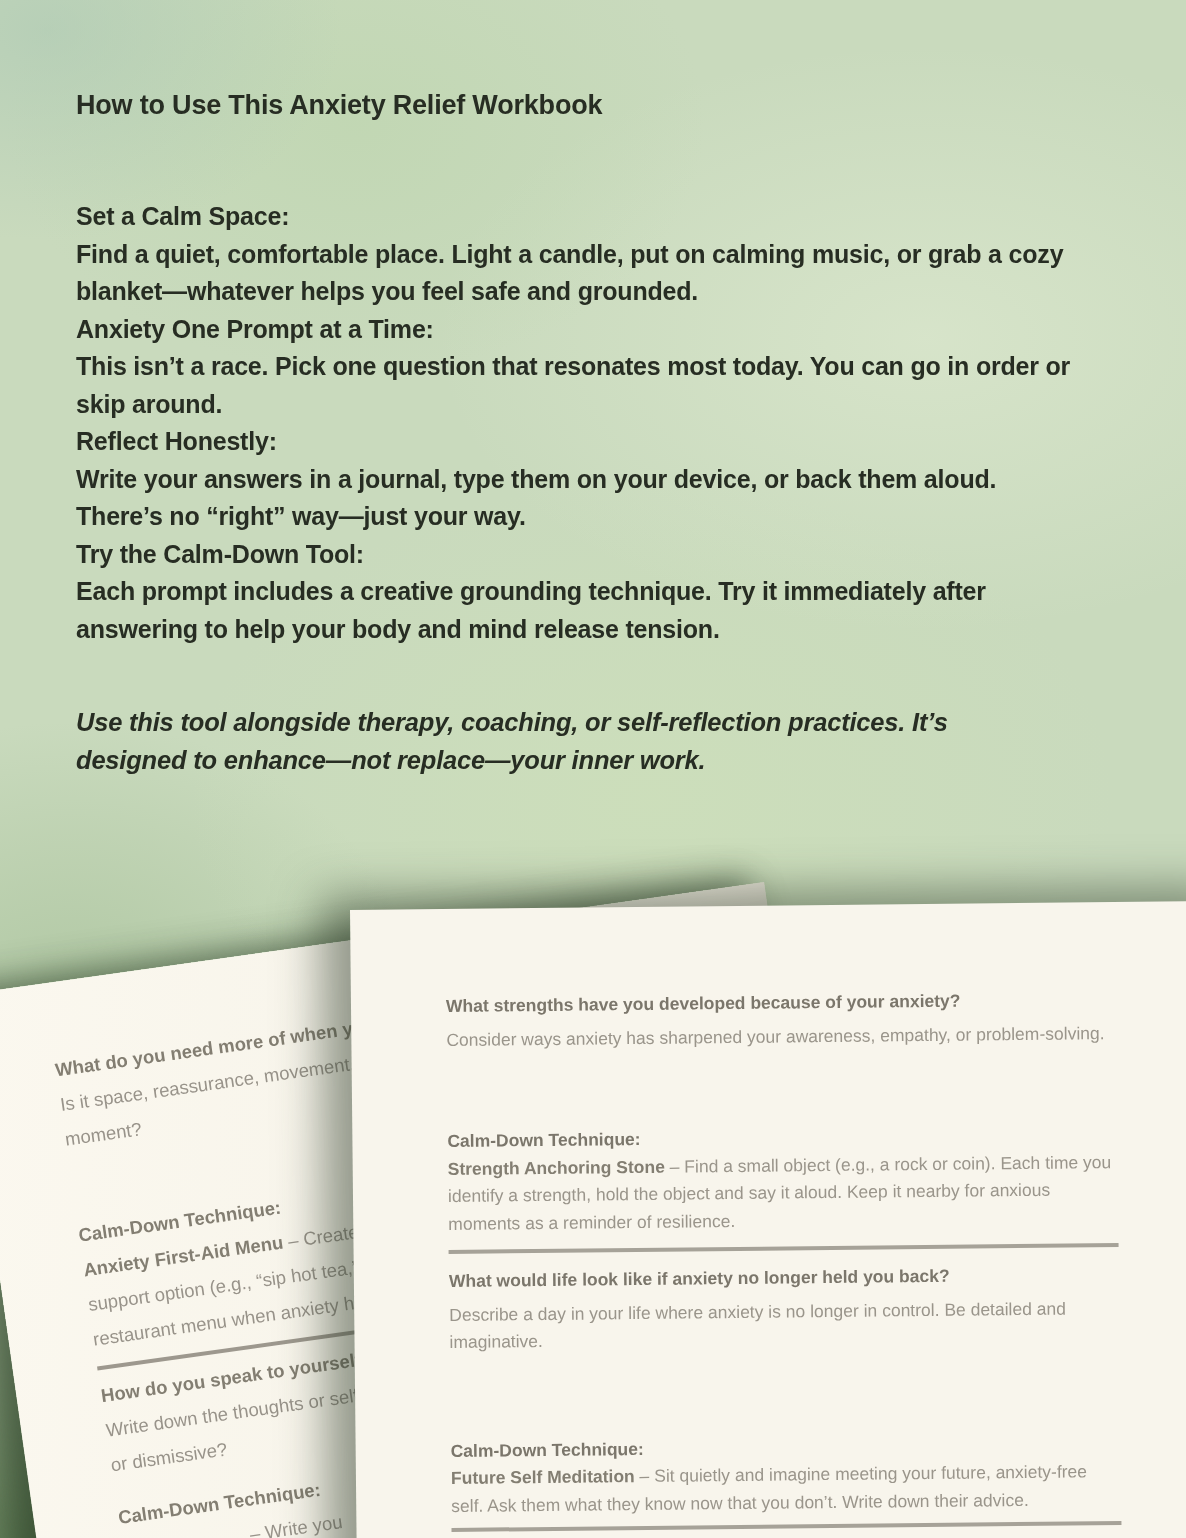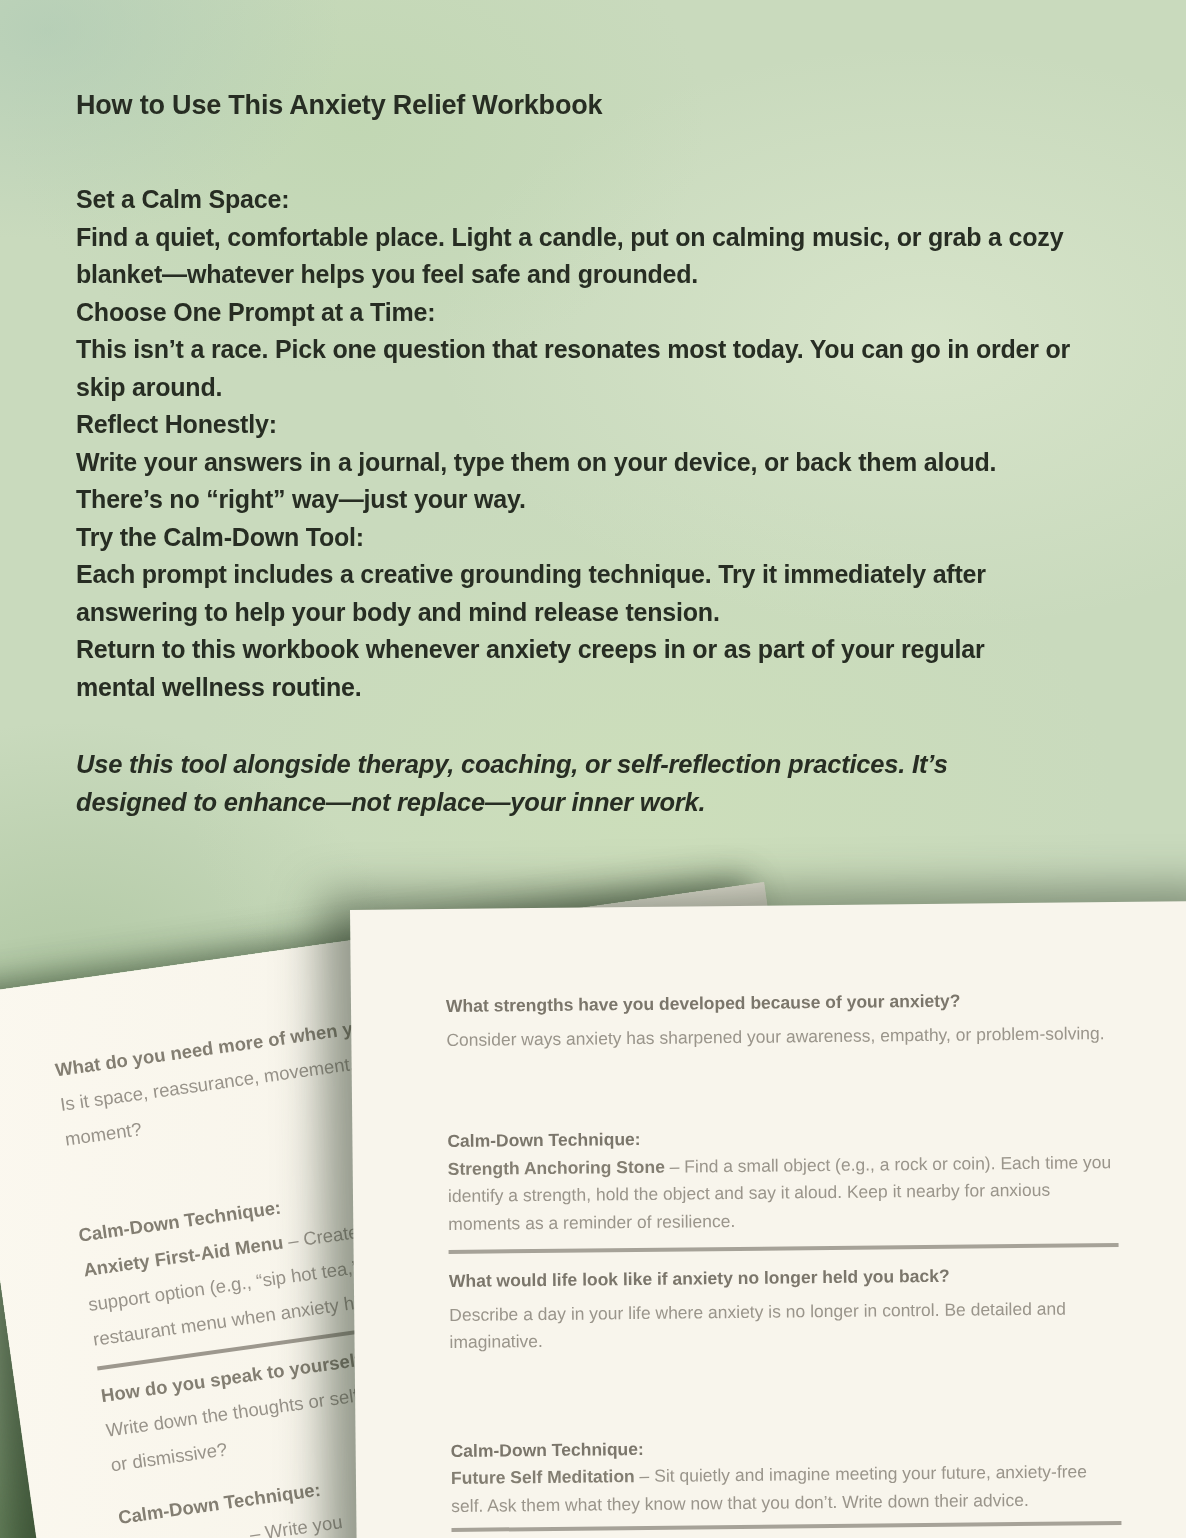--- a/index.html
+++ b/index.html
@@ -24,25 +24,25 @@
     overflow:hidden;
     padding-left:30px;
   }
   
   .content {
     position:absolute; left:76px; top:88px; width:1102px;
     color:#272d23;
     z-index:1;
   }
   .page-title { font-size:27px; font-weight:bold; line-height:34px; letter-spacing:-0.2px; }
-  .sections { margin-top:59px; font-size:25px; line-height:37.5px; letter-spacing:-0.2px; }
+  .sections { margin-top:76px; font-size:25px; line-height:37.5px; letter-spacing:-0.2px; }
   .section-label { font-weight:bold; }
   .section-body { white-space:pre-line;font-weight:bold; }
   .usage-note {
-    margin-top:40px; font-size:25.5px; line-height:37.5px;
+    margin-top:56px; font-size:25.5px; line-height:37.5px;
     font-weight:bold; font-style:italic; white-space:pre-line; letter-spacing:-0.2px;
   }
   
   .paper {
     position:absolute;
     background:#f8f5ec;
   }
   .back-paper {
     left:-40px; top:995px; width:812px; height:760px;
     transform:rotate(-8deg); transform-origin:0 0;
@@ -80,34 +80,32 @@
 <div class="canvas">
 
   <div class="content">
     <h1 class="page-title">How to Use This Anxiety Relief Workbook</h1>
 
     <div class="sections">
       <div class="section-label">Set a Calm Space:</div>
       <div class="section-body">Find a quiet, comfortable place. Light a candle, put on calming music, or grab a cozy
 blanket—whatever helps you feel safe and grounded.</div>
 
-      <div class="section-label">Choose One Prompt at a Time:</div>
+      <div class="section-label">Anxiety One Prompt at a Time:</div>
       <div class="section-body">This isn’t a race. Pick one question that resonates most today. You can go in order or
 skip around.</div>
 
       <div class="section-label">Reflect Honestly:</div>
       <div class="section-body">Write your answers in a journal, type them on your device, or back them aloud.
 There’s no “right” way—just your way.</div>
 
       <div class="section-label">Try the Calm-Down Tool:</div>
       <div class="section-body">Each prompt includes a creative grounding technique. Try it immediately after
 answering to help your body and mind release tension.</div>
 
-      <div class="section-body">Return to this workbook whenever anxiety creeps in or as part of your regular
-mental wellness routine.</div>
     </div>
 
     <div class="usage-note">Use this tool alongside therapy, coaching, or self-reflection practices. It’s
 designed to enhance—not replace—your inner work.</div>
   </div>
 
   <div class="paper back-paper">
     <div class="pline">
       <span class="plead">What do you need more of when you’re feeli</span><span></span>
     </div>

